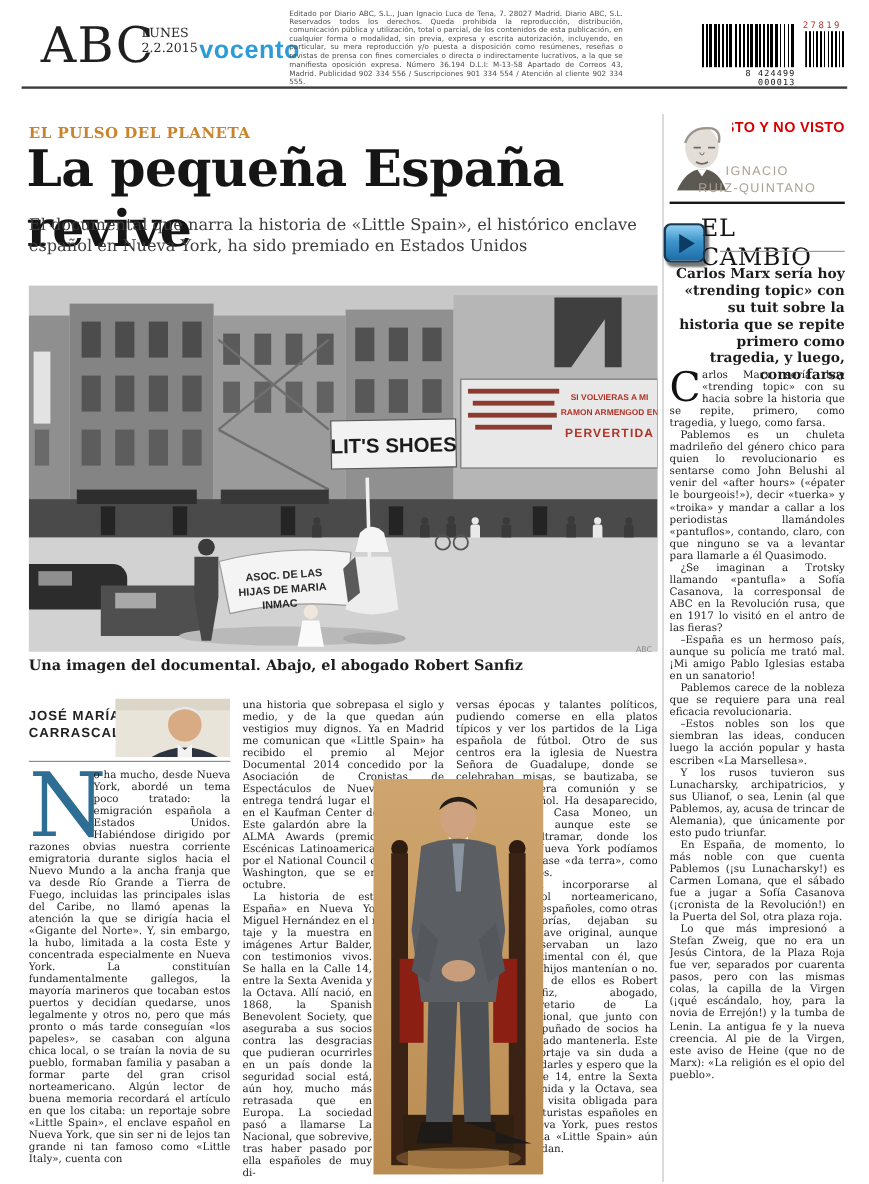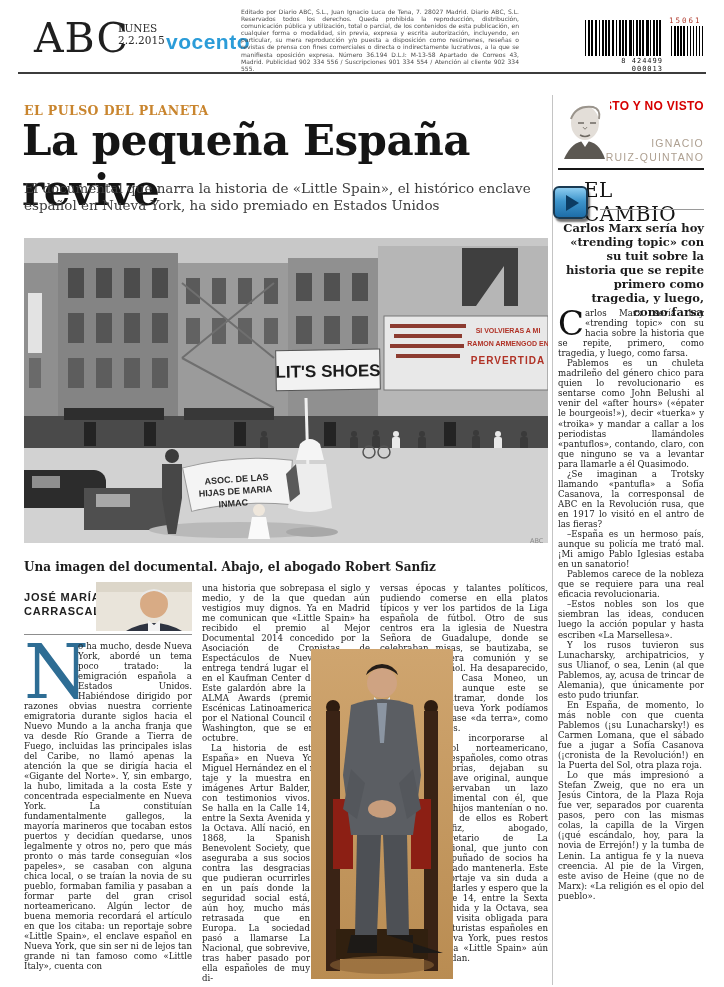--- a/index.html
+++ b/index.html
@@ -22,21 +22,21 @@
   .mast-rule { left:18px; top:72px; width:688px; height:2px; background:#3c3c3c; }
 
   
   .kicker { left:24px; top:103px; font-size:12.5px; font-weight:bold; letter-spacing:.4px; color:#c9852e; }
   .headline { left:22px; top:116px; width:528px; font-size:42px; font-weight:bold; letter-spacing:-0.5px; color:#151515; line-height:50px; }
   .standfirst { left:24px; top:180px; width:524px; font-size:13.5px; line-height:16.5px; color:#3d3d3d; }
 
   
   .mainphoto { left:24px; top:238px; width:524px; height:305px; background:#cfcfcf; overflow:hidden; }
   .photo-credit { left:530px; top:537px; font-size:6.5px; color:#8a8a8a; font-family:"DejaVu Sans", sans-serif; }
-  .caption { left:24px; top:547px; width:524px; font-size:12px; font-weight:bold; color:#1d1d1d;margin-top:13px; }
+  .caption { left:24px; top:547px; width:524px; font-size:12px; font-weight:bold; color:#1d1d1d; }
 
   
   .byline-names { left:24px; top:590px; font-size:11px; font-weight:bold; letter-spacing:.8px; line-height:14px; color:#222; font-family:"Liberation Sans", sans-serif; }
   .byline-photo { left:96px; top:582px; width:96px; height:49px; overflow:hidden; }
   .byline-rule { left:24px; top:634px; width:168px; height:1px; background:#8d8d8d; }
 
   
   .col { font-size:8.6px; line-height:10px; text-align:justify; color:#222; overflow:hidden; }
   .col1 { left:24px; top:641px; width:168px; height:344px; }
   .col2 { left:202px; top:583px; width:168px; height:402px; }
@@ -46,21 +46,21 @@
   .narrow-r { padding-right:60px; }
   .narrow-l { padding-left:55px; }
 
   
   .inset-photo { left:311px; top:649px; width:142px; height:330px; overflow:hidden; }
 
   
   .side-rule-v { left:552px; top:95px; width:1px; height:890px; background:#c4c4c4; }
   .sb-section { left:558px; top:99px; width:146px; text-align:right; font-size:12px; font-weight:bold; letter-spacing:.3px; color:#d60000; font-family:"Liberation Sans", sans-serif; }
   .sb-portrait { left:558px; top:97px; width:52px; height:62px; overflow:hidden; }
-  .sb-author { left:558px; top:137px; width:146px; text-align:right; font-size:10.5px; line-height:13.5px; letter-spacing:1.2px; color:#ad9f90; font-family:"Liberation Sans", sans-serif; }
+  .sb-author { left:558px; top:137px; width:146px; text-align:center; font-size:10.5px; line-height:13.5px; letter-spacing:1.2px; color:#ad9f90; font-family:"Liberation Sans", sans-serif; }
   .sb-rule1 { left:558px; top:168px; width:146px; height:2px; background:#161616; }
   .sb-head { left:558px; top:178px; width:146px; text-align:left; padding-left:26px; font-size:20px; color:#141414; letter-spacing:.5px; }
   .sb-rule2 { left:600px; top:209px; width:104px; height:1px; background:#9a9a9a; }
   .play-btn { left:553px; top:186px; width:35px; height:33px; border-radius:6px; border:2px solid #1a3a52;
     background:linear-gradient(180deg,#8ecdf0 0%,#3e95cc 45%,#1d6da8 100%); box-shadow:2px 3px 2px rgba(0,0,0,.55); cursor:pointer; }
   .play-tri { position:absolute; left:11px; top:7px; width:0; height:0; border-left:13px solid #0c3c63; border-top:8px solid transparent; border-bottom:8px solid transparent; }
   .sb-intro { left:558px; top:221px; width:146px; text-align:right; font-size:11.5px; font-weight:bold; line-height:14px; color:#1c1c1c; }
   .sb-body { left:558px; top:308px; width:146px; height:677px; font-size:8.6px; line-height:10.05px; text-align:justify; color:#232323; overflow:hidden; }
   .sb-body p { margin:0; }
   .sb-body p + p { text-indent:9px; }
@@ -70,21 +70,21 @@
 <body>
 
 <div class="abs brand">ABC</div>
 <div class="abs dateblock">
   <div>LUNES</div>
   <div>2.2.2015</div>
 </div>
 <div class="abs vocento">vocento</div>
 <div class="abs colophon">Editado por Diario ABC, S.L., Juan Ignacio Luca de Tena, 7. 28027 Madrid. Diario ABC, S.L. Reservados todos los derechos. Queda prohibida la reproducción, distribución, comunicación pública y utilización, total o parcial, de los contenidos de esta publicación, en cualquier forma o modalidad, sin previa, expresa y escrita autorización, incluyendo, en particular, su mera reproducción y/o puesta a disposición como resúmenes, reseñas o revistas de prensa con fines comerciales o directa o indirectamente lucrativos, a la que se manifiesta oposición expresa. Número 36.194 D.L.I: M-13-58 Apartado de Correos 43, Madrid. Publicidad 902 334 556 / Suscripciones 901 334 554 / Atención al cliente 902 334 555.</div>
 <div class="abs barcode-wrap">
-  <div class="bc-addon-num">15061</div>
+  <div class="bc-addon-num">27819</div>
   <div class="bc-main"></div>
   <div class="bc-addon"></div>
   <div class="bc-num">8 424499 000013</div>
 </div>
 <div class="abs mast-rule"></div>
 
 <div class="abs kicker">EL PULSO DEL PLANETA</div>
 <h1 class="abs headline">La pequeña España revive</h1>
 <div class="abs standfirst">El documental que narra la historia de «Little Spain», el histórico enclave español en Nueva York, ha sido premiado en Estados Unidos</div>
 

